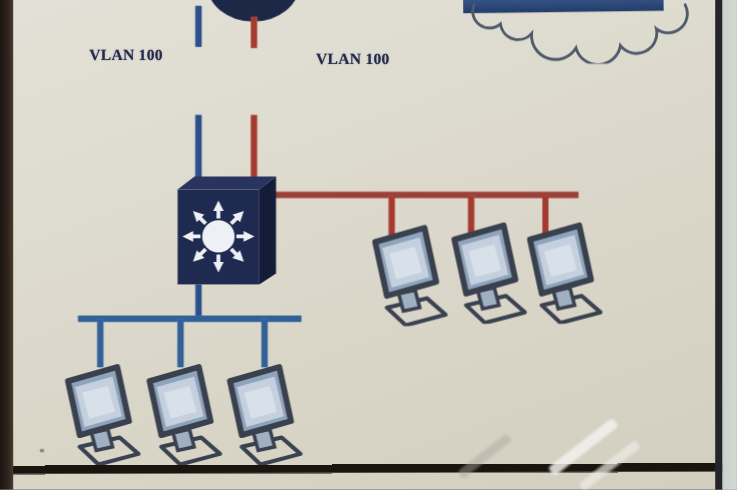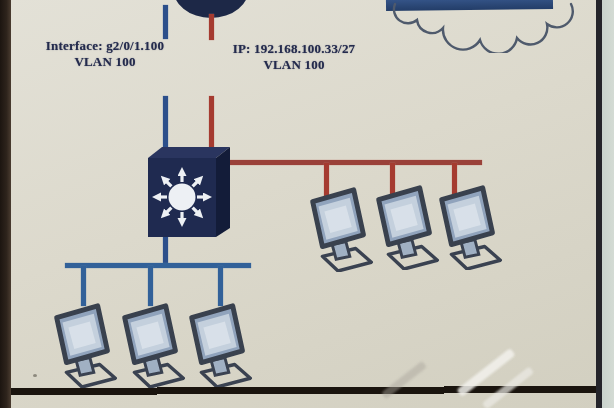--- a/index.html
+++ b/index.html
@@ -125,25 +125,23 @@
         <use href="#pc-sym"></use>
       </svg>
     <svg class="pc" style="left:120px;top:300px" viewBox="0 0 66 90">
         <use href="#pc-sym"></use>
       </svg>
     <svg class="pc" style="left:187px;top:300px" viewBox="0 0 66 90">
         <use href="#pc-sym"></use>
       </svg>
 
     <div class="label label-left">
-      <div>Interface: g2/0/1.100</div>
       <div>VLAN 100</div>
     </div>
     <div class="label label-right">
-      <div>IP: 192.168.100.33/27</div>
       <div>VLAN 100</div>
     </div>
 
     <div class="speck"></div>
   </div>
 
   <div class="frame-bottom"></div>
   <div class="wm wm1"></div>
   <div class="wm wm2"></div>
   <div class="wm wm3"></div>

